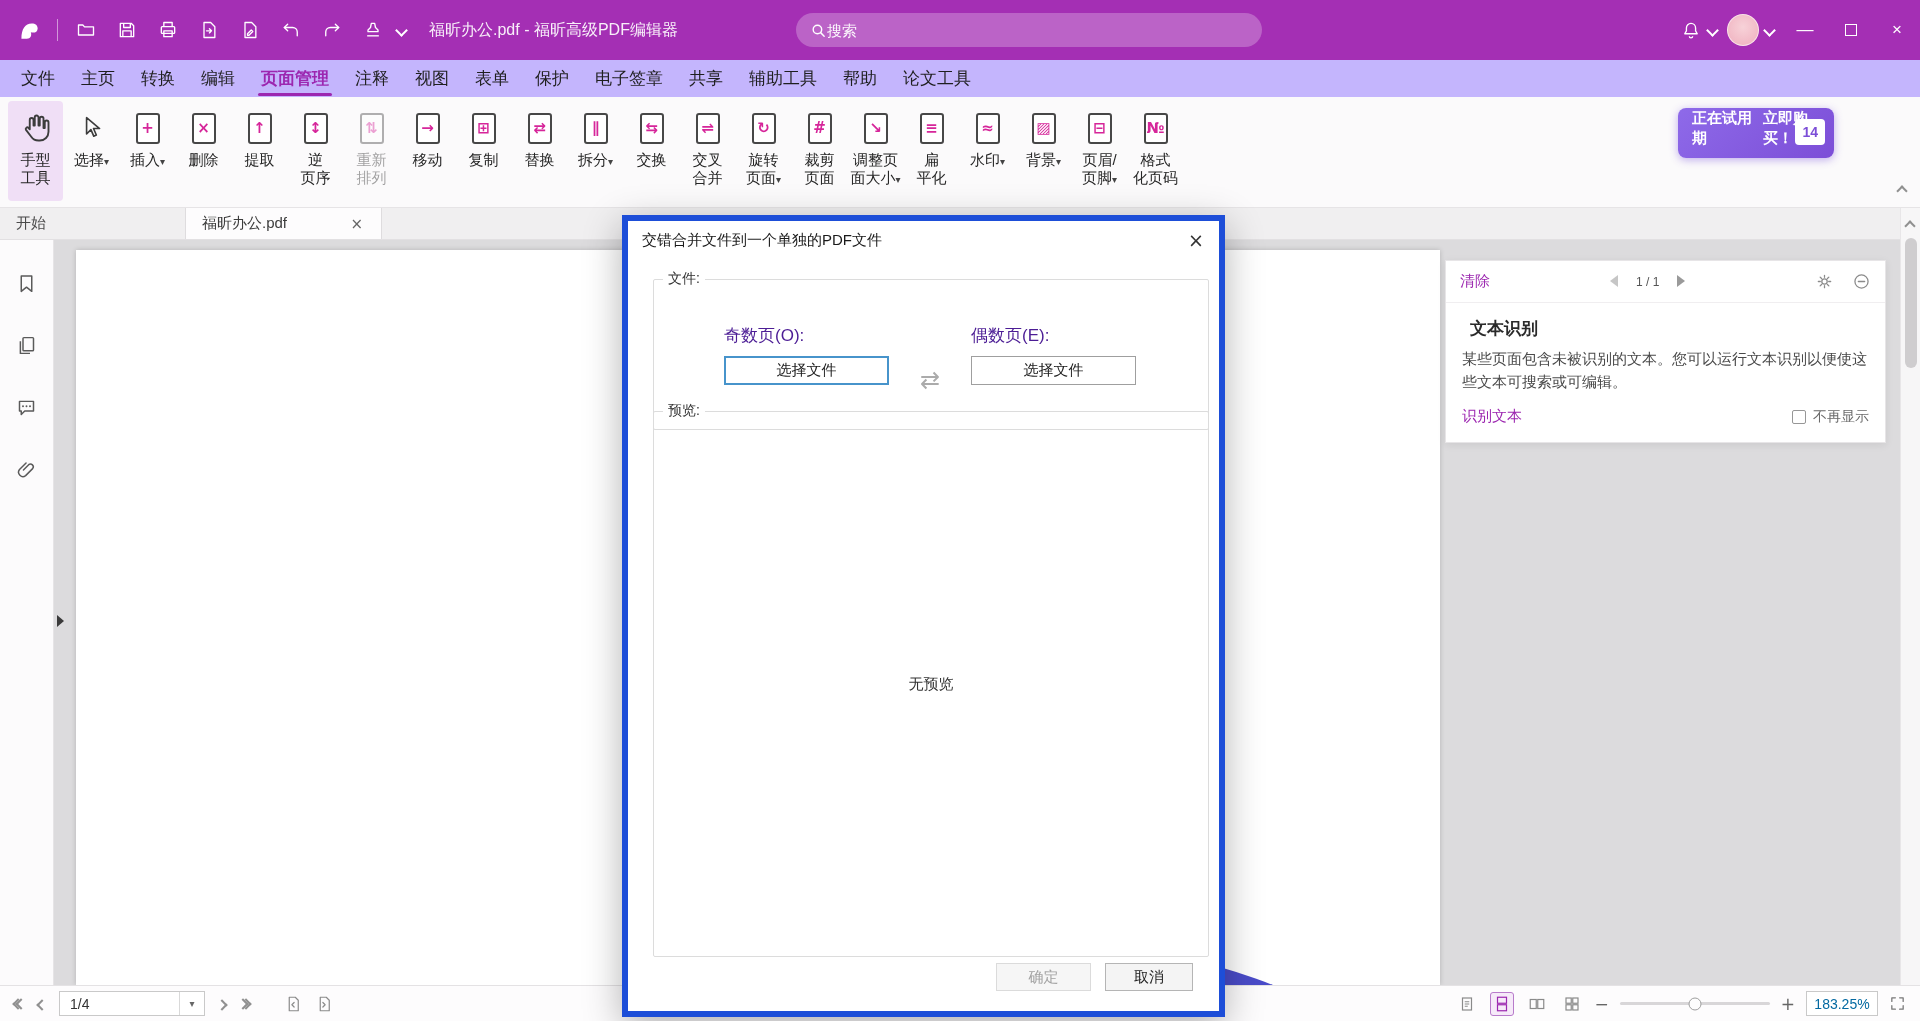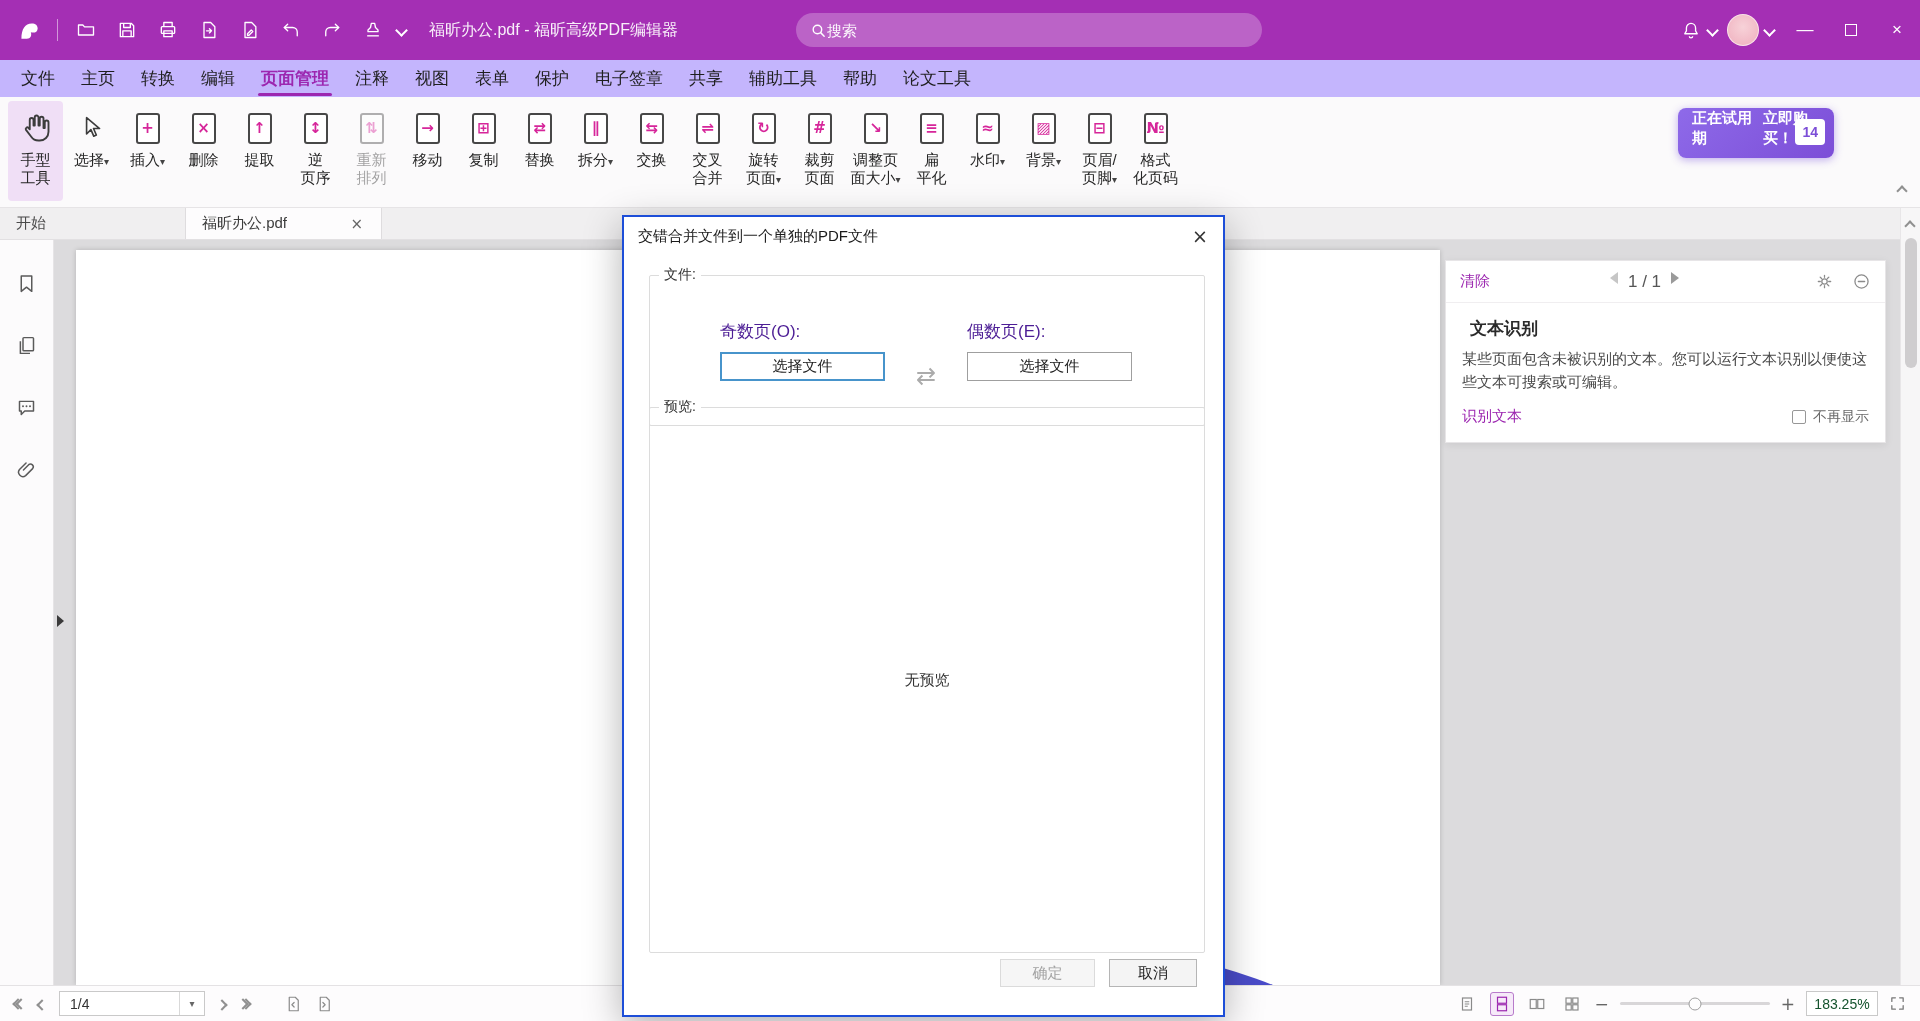--- a/index.html
+++ b/index.html
@@ -56,21 +56,21 @@
   .sb-icon{width:26px;height:26px;display:flex;align-items:center;justify-content:center;cursor:pointer}
   .page{position:absolute;left:76px;top:10px;width:1364px;bottom:0;background:#fff;overflow:hidden;box-shadow:0 0 5px rgba(0,0,0,.18)}
   .page-blob{position:absolute;left:394px;top:683px;width:1010px;height:540px;background:#4A4CC9;border-radius:50%}
   .expand-handle{position:absolute;left:54px;top:368px;width:13px;height:26px;display:flex;align-items:center;justify-content:center;cursor:pointer}
   .expand-handle b{display:block;width:0;height:0;border-top:6px solid transparent;border-bottom:6px solid transparent;border-left:7px solid #3a3a3a}
 
   
   .ocr{position:absolute;left:1445px;top:20px;width:441px;background:#FFFFFF;border:1px solid #E7E5E7;box-shadow:0 2px 8px rgba(0,0,0,.08)}
   .ocr-top{height:42px;display:flex;align-items:center;padding:0 14px;border-bottom:1px solid #F0EEF0}
   .ocr-clear{color:#9C27B0;font-size:15px;cursor:pointer}
-  .ocr-pager{display:flex;align-items:flex-start;gap:10px;margin-left:120px;font-size:17px;color:#555}
+  .ocr-pager{display:flex;align-items:flex-start;gap:18px;margin-left:120px;font-size:12px;color:#555}
   .tri{display:inline-block;width:0;height:0;border-top:6px solid transparent;border-bottom:6px solid transparent;cursor:pointer}
   .tri.left{border-right:8px solid #C6C6C6}
   .tri.right{border-left:8px solid #9a9a9a}
   .ocr-tools{margin-left:auto;display:flex;align-items:center;gap:18px}
   .ocr-title{font-size:17px;font-weight:bold;color:#2a2a2a;padding:14px 24px 8px}
   .ocr-msg{font-size:15px;color:#4a4a4a;line-height:1.5;padding:0 16px}
   .ocr-foot{display:flex;align-items:center;justify-content:space-between;padding:14px 16px 16px}
   .ocr-action{color:#9C27B0;font-size:15px;cursor:pointer}
   .cb-row{display:flex;align-items:center;gap:7px;color:#6a6a6a;font-size:14px;cursor:pointer}
   .cb{display:inline-block;width:14px;height:14px;border:1px solid #979797;border-radius:2px;background:#fff}
@@ -88,24 +88,24 @@
   .pagebox{width:146px;height:25px;border:1px solid #C9C9C9;background:#fff;display:flex;align-items:center}
   .pagebox .pb-val{flex:1;padding-left:10px;font-size:14px;color:#333}
   .pagebox .pb-div{width:1px;height:100%;background:#D9D9D9}
   .pagebox .pb-caret{width:24px;text-align:center;font-size:10px;color:#666;font-family:"DejaVu Sans",sans-serif;cursor:pointer}
   .sb-right{margin-left:auto;display:flex;align-items:center;gap:11px}
   .vm{width:24px;height:24px;display:flex;align-items:center;justify-content:center;cursor:pointer;border:1px solid transparent;border-radius:3px}
   .vm.active{border-color:#B87BCB;background:#F6EAF9}
   .zoomsym{font-size:17px;color:#666;cursor:pointer;font-family:"DejaVu Sans",sans-serif}
   .slider{width:150px;height:3px;background:#D8D6D8;border-radius:2px;position:relative;cursor:pointer}
   .slider-thumb{position:absolute;left:50%;top:50%;transform:translate(-50%,-50%);width:13px;height:13px;border-radius:50%;background:#FDFDFD;border:1px solid #9E9E9E}
-  .zoombox{min-width:72px;height:25px;border:1px solid #C9C9C9;background:#fff;display:flex;align-items:center;justify-content:center;font-size:14px;color:#14532d;cursor:text}
-
-  
-  .dialog{position:absolute;left:622px;top:215px;width:603px;height:802px;background:#fff;border:2px solid #1d4ed8;box-shadow:0 10px 36px rgba(0,0,0,.3);z-index:60}
+  .zoombox{min-width:72px;height:25px;border:1px solid #C9C9C9;background:#fff;display:flex;align-items:center;justify-content:center;font-size:14px;color:#0369a1;cursor:text}
+
+  
+  .dialog{position:absolute;left:622px;top:215px;width:603px;height:802px;background:#fff;border:6px solid #1d4ed8;box-shadow:0 10px 36px rgba(0,0,0,.3);z-index:60}
   .dlg-titlebar{height:38px;display:flex;align-items:center;padding-left:14px}
   .dlg-title{font-size:15px;color:#1a1a1a}
   .dlg-close{margin-left:auto;width:46px;height:38px;display:flex;align-items:center;justify-content:center;font-size:19px;color:#333;cursor:pointer;background:none;border:0;font-family:"DejaVu Sans",sans-serif}
   .groupbox{position:absolute;border:1px solid #DCDCDC;border-radius:2px}
   .gb-label{position:absolute;top:-10px;left:9px;background:#fff;padding:0 5px;font-size:14px;color:#333}
   .gb-files{left:25px;top:58px;width:556px;height:151px}
   .gb-preview{left:25px;top:190px;width:556px;height:546px;display:flex;align-items:center;justify-content:center}
   .file-col{position:absolute;top:44px;display:flex;flex-direction:column;gap:9px}
   .col-odd{left:70px}
   .col-even{left:317px}

